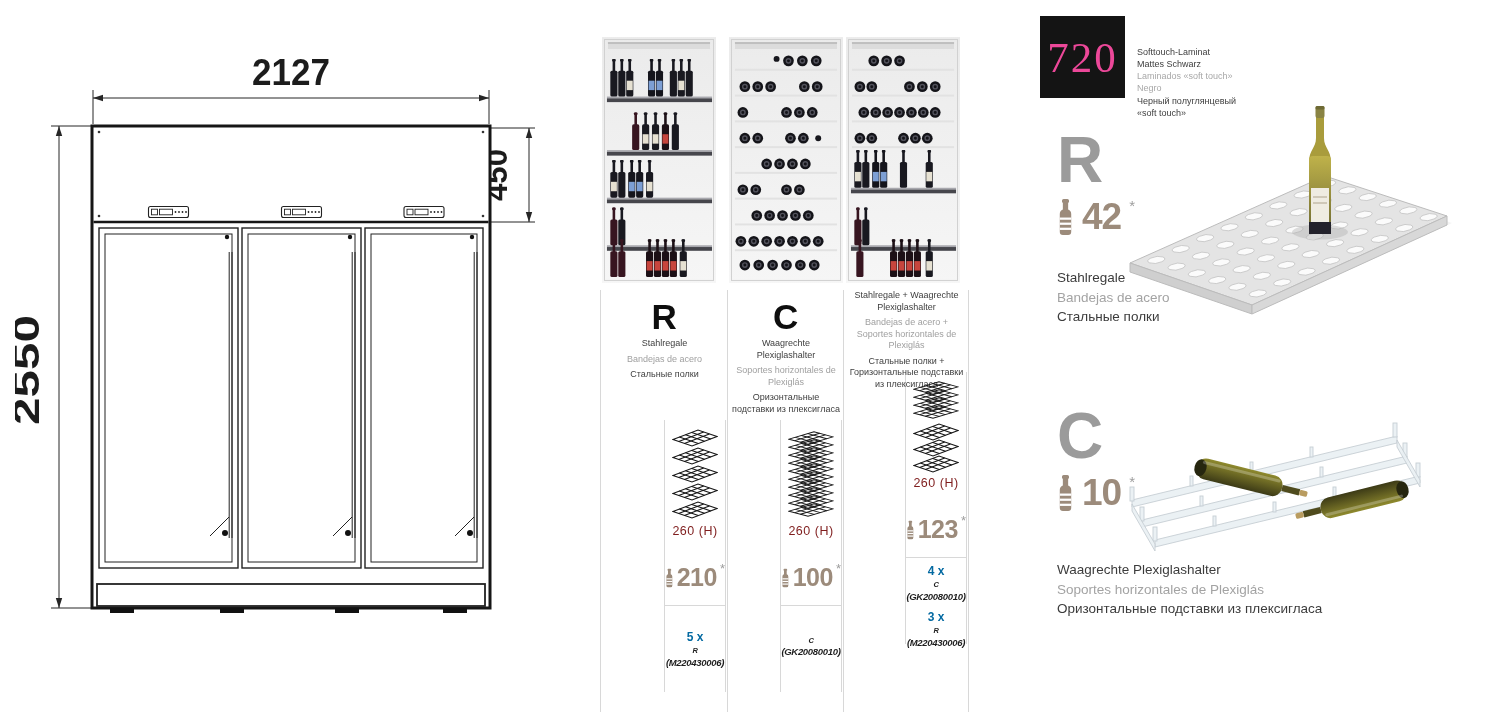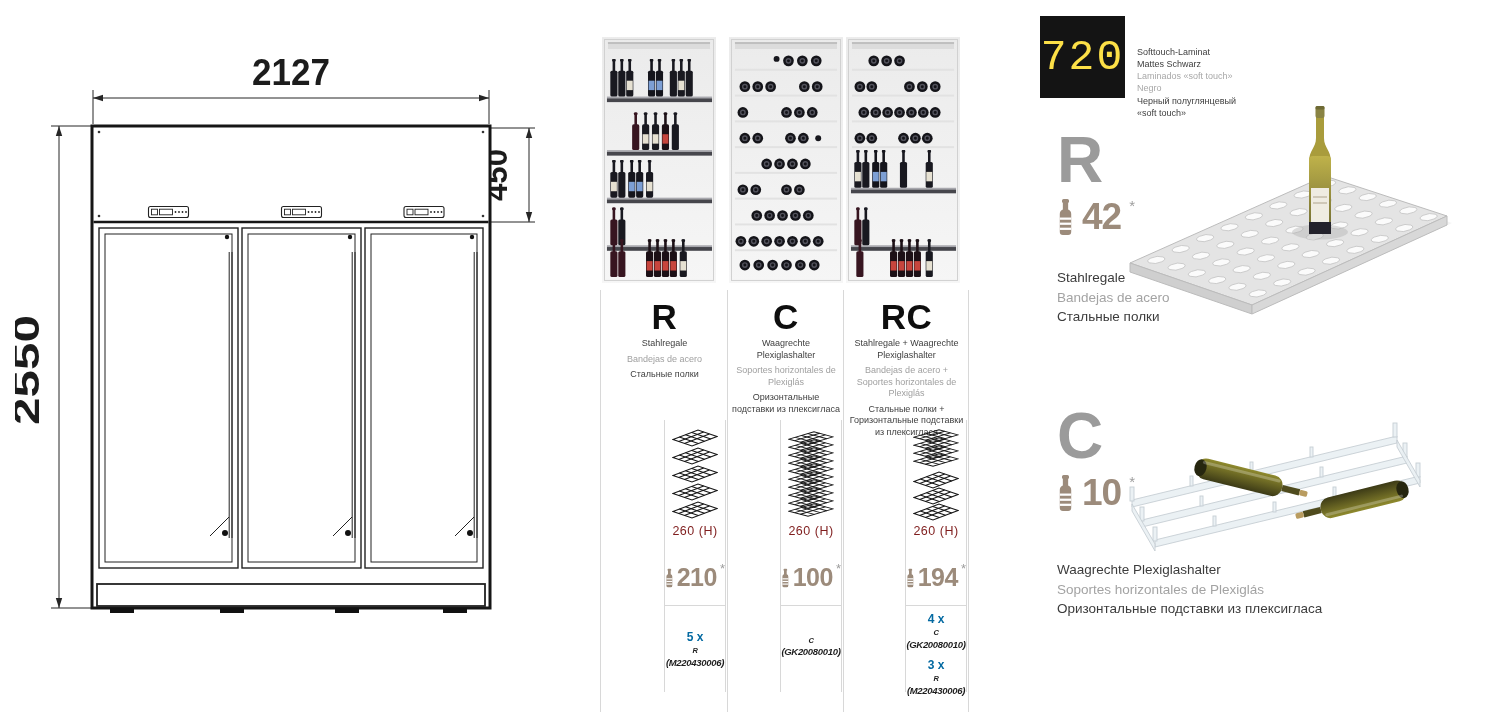--- a/index.html
+++ b/index.html
@@ -35,22 +35,22 @@
   .cell.parts{text-align:center;}
   .col1 .cell.parts{padding-top:24px}.col2 .cell.parts{padding-top:28px}.col3 .cell.parts{padding-top:6px}
   .pqty{font-size:12px;font-weight:bold;color:#0369a1;line-height:1.2;}
   .pcode{font-size:9.5px;font-weight:bold;color:#1d1d1d;letter-spacing:-.3px;line-height:1.3;font-style:italic;}
   .pcode .pfx{font-size:7.5px;}
   .pblock{margin-bottom:7px;}
 
   
   .finish-box{position:absolute;left:1040px;top:16px;width:85px;height:82px;background:#141414;
               display:flex;align-items:center;justify-content:center;}
-  .finish-box span{color:#fde047;font-size:43px;font-weight:300;letter-spacing:2px;
-                   font-family:Liberation Mono, monospace;}
+  .finish-box span{color:#ec4899;font-size:43px;font-weight:300;letter-spacing:2px;
+                   font-family:Liberation Serif, serif;}
   .finish-lines{position:absolute;left:1137px;top:22px;width:190px;font-size:9px;line-height:1.35;margin-top:24px;}
   .fl.dark{color:var(--dark);} .fl.gray{color:#a8a8a8;}
   .acc-letter{position:absolute;font-size:64px;font-weight:bold;color:#9b9b9b;line-height:1;}
   .acc-count{position:absolute;display:flex;align-items:center;gap:8px;}
   .acc-count .num{font-size:37px;font-weight:bold;color:var(--taupe);letter-spacing:-1px;}
   .acc-count .star{font-size:15px;color:#9d9d9d;transform:translateY(-12px);}
   .acc-names{position:absolute;font-size:13.5px;line-height:1.45;white-space:nowrap;}
   .nm.dark{color:#3c3c3c;} .nm.gray{color:#a3a3a3;}
 </style>
 </head>
@@ -451,21 +451,20 @@
         <div class="cell parts">
           <div class="pblock">
             <div class="pqty"></div>
             <div class="pcode"><span class="pfx">C</span> <span>(GK20080010)</span></div>
           </div>
         </div>
       </div>
     </div>
 
     <div class="col col3">
-      <div class="col-header">RC</div>
       <div class="col-desc">
         <div class="d dark">Stahlregale + Waagrechte Plexiglashalter</div>
         <div class="d gray">Bandejas de acero + Soportes horizontales de Plexiglás</div>
         <div class="d dark">Стальные полки + Горизонтальные подставки из плексигласа</div>
       </div>
       <div class="subbox">
         <div class="cell icon">
           <svg width="46" height="92" viewBox="0 0 46 92">
             <use href="#plate" transform="translate(0,0) scale(1,0.78)"></use>
               <use href="#plate" transform="translate(0,8) scale(1,0.78)"></use>
@@ -474,21 +473,21 @@
             <use href="#plate" y="42"></use>
               <use href="#plate" y="58"></use>
               <use href="#plate" y="74"></use>
           </svg>
         </div>
         <div class="cell hlabel">260 (H)</div>
         <div class="cell count">
           <svg class="bott" width="15" height="32">
               <use href="#bott"></use>
             </svg>
-          <span class="num">194</span>
+          <span class="num">123</span>
           <span class="star">*</span>
         </div>
         <div class="cell parts">
           <div class="pblock">
             <div class="pqty">4 x</div>
             <div class="pcode"><span class="pfx">C</span> <span>(GK20080010)</span></div>
           </div>
           <div class="pblock">
             <div class="pqty">3 x</div>
             <div class="pcode"><span class="pfx">R</span> <span>(M220430006)</span></div>

